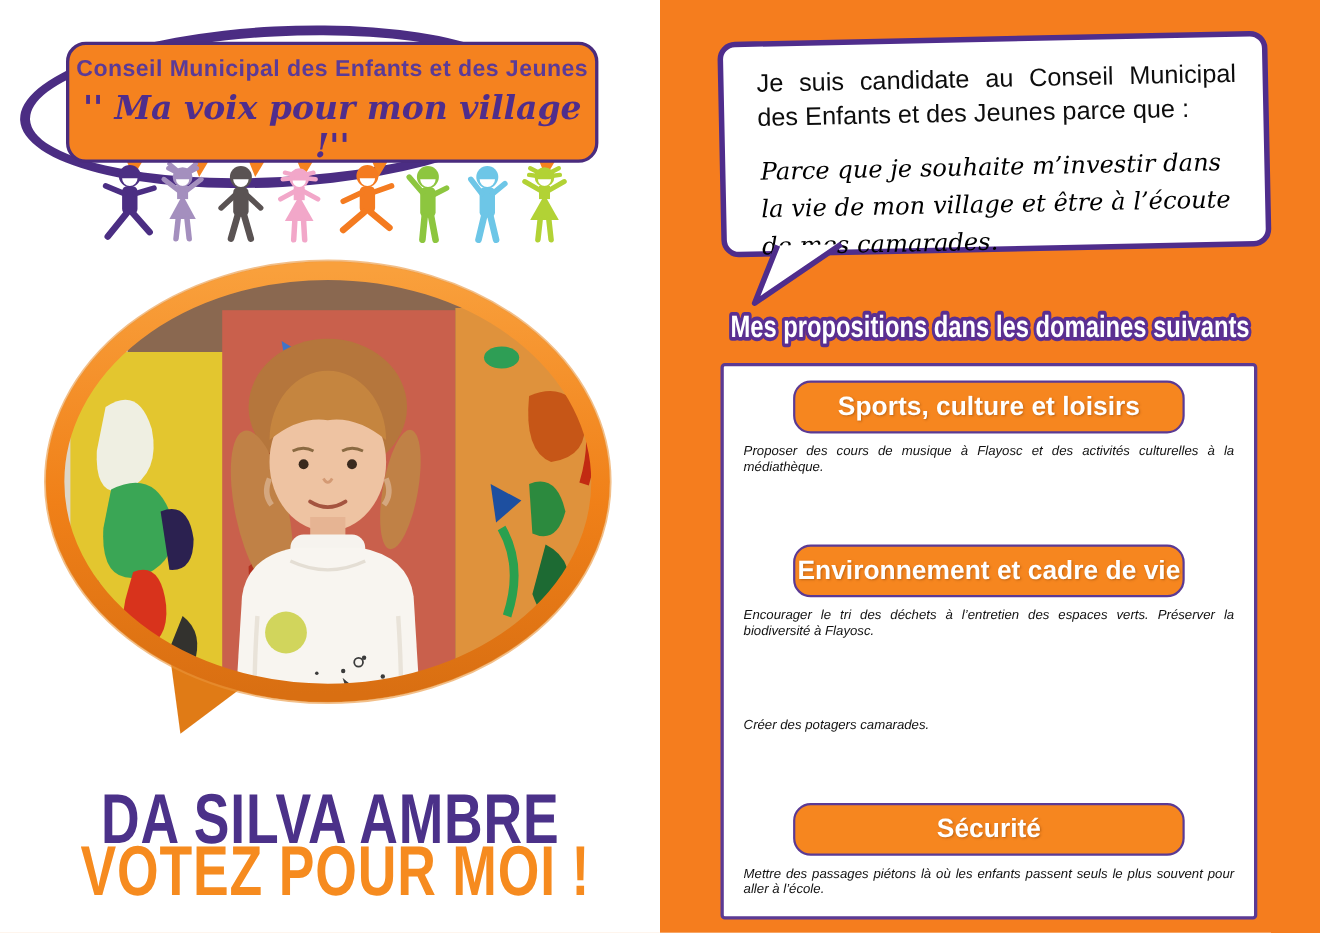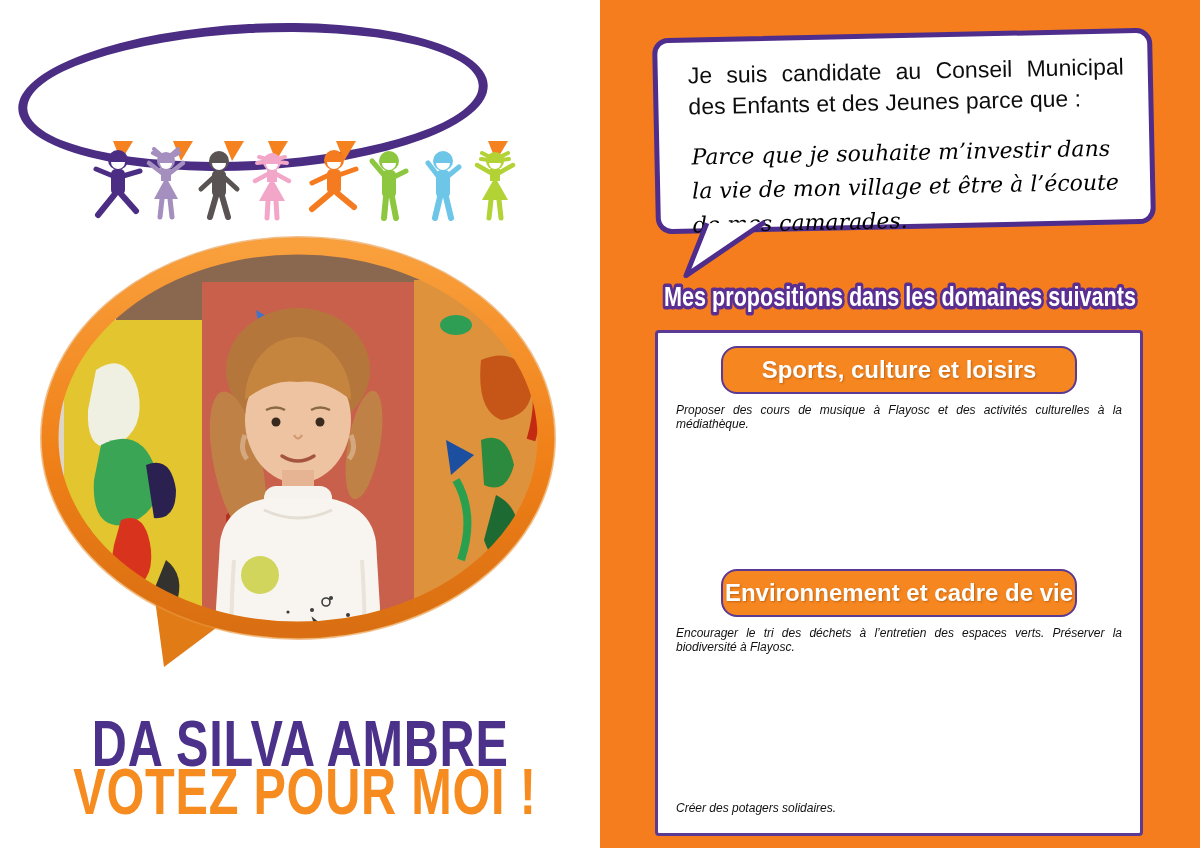--- a/index.html
+++ b/index.html
@@ -84,20 +84,24 @@
     margin-top:9px;font-size:12px;color:#111;line-height:1.18;text-align:justify;font-style:italic;
   }
 </style>
 </head>
 <body>
 
 <div class="panel panel-left">
 
   <div class="ring"></div>
 
+  <div class="top-bubble">
+    <div class="line1">Conseil Municipal des Enfants et des Jeunes</div>
+    <div class="line2">'' Ma voix pour mon village !''</div>
+  </div>
   <div class="bubble-tail-sm" style="left:113px"></div>
   <div class="bubble-tail-sm" style="left:173px"></div>
   <div class="bubble-tail-sm" style="left:224px"></div>
   <div class="bubble-tail-sm" style="left:268px"></div>
   <div class="bubble-tail-sm" style="left:336px"></div>
   <div class="bubble-tail-sm" style="left:488px"></div>
 
   <svg class="children-svg" width="430" height="74" viewBox="0 0 430 74">
 
     <g stroke-linecap="round" fill="#4b2e83" stroke="#4b2e83">
@@ -294,16 +298,20 @@
   <div class="prop-card">
     <div class="prop-section">
       <div class="prop-button">Sports, culture et loisirs</div>
       <div class="prop-text">Proposer des cours de musique à Flayosc et des activités culturelles à la médiathèque.</div>
     </div>
     <div class="prop-section">
       <div class="prop-button">Environnement et cadre de vie</div>
       <div class="prop-text">Encourager le tri des déchets à l’entretien des espaces verts. Préserver la biodiversité à Flayosc.</div>
     </div>
     <div class="prop-section">
-      <div class="prop-text">Créer des potagers solidaires.</div>
+      <div class="prop-text">Créer des potagers camarades.</div>
     </div>
+    <div class="prop-section">
+      <div class="prop-button">Sécurité</div>
+      <div class="prop-text">Mettre des passages piétons là où les enfants passent seuls le plus souvent pour aller à l’école.</div>
+    </div>
   </div>
 </div>
 
 </body></html>

